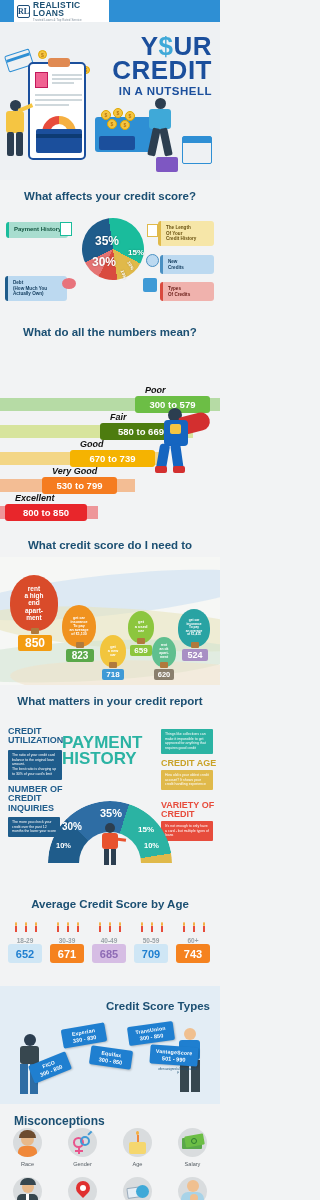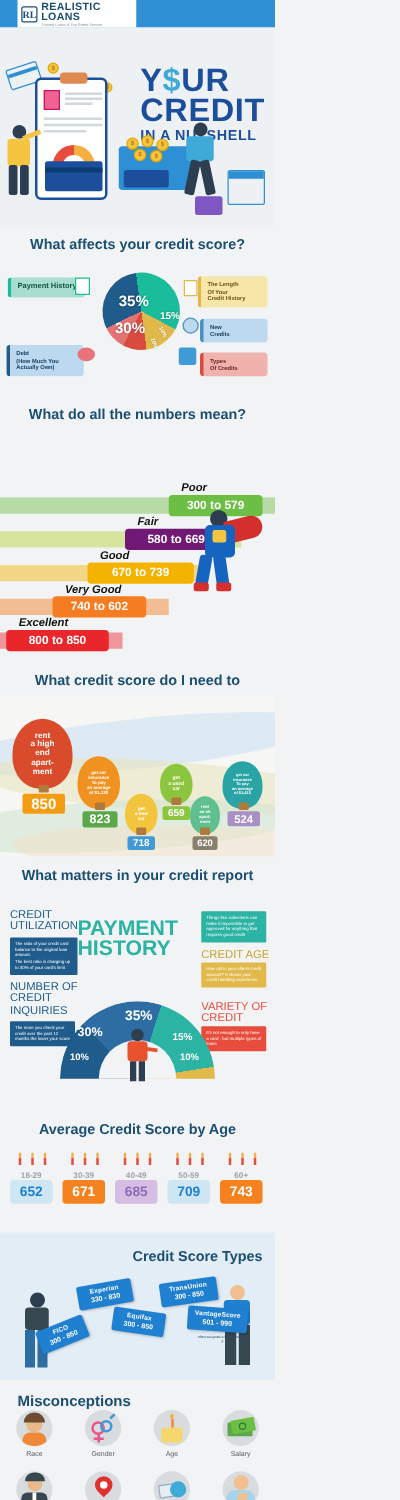--- a/index.html
+++ b/index.html
@@ -22,21 +22,21 @@
     align-items:center;justify-content:center;font-family:"Liberation Serif",serif;
   }
   .logotxt { line-height:1; }
   .logoname { font-size:8.5px; font-weight:bold; color:#1b4f72; letter-spacing:.3px; }
   .logotag { font-size:2.9px; color:#7b8a96; letter-spacing:.1px; margin-top:1px; }
 
   .hero {
     height:158px; background:#eef1f3; position:relative; overflow:hidden;
   }
   .hero-title {
-    position:absolute; right:8px; top:30px; 
+    position:absolute; right:8px; top:12px; text-align:right;
     color:#1b4f9c; font-weight:bold; line-height:.94;
   }
   .hero-l1 { font-size:26px; letter-spacing:.5px; }
   .hero-l2 { font-size:26px; letter-spacing:.5px; }
   .hero-l3 { font-size:11.5px; letter-spacing:.5px; margin-top:3px; }
   .dollar { color:#3fa9d8; }
 
   
   .clip { position:absolute; left:28px; top:40px; width:58px; height:98px;
     background:#fff; border:2px solid #1b4f9c; border-radius:5px; }
@@ -113,21 +113,21 @@
   .balloon { position:absolute; border-radius:50% 50% 45% 45%;
     color:#fff; text-align:center; font-weight:bold; display:flex;
     align-items:center; justify-content:center; line-height:1.12; padding:4px; }
   .bscore { position:absolute; color:#fff; font-weight:bold; border-radius:2px;
     text-align:center; }
 
   
   .report { position:relative; height:175px; background:#f2f3f4; }
   .rep-title { position:absolute; left:62px; top:22px; width:96px;
     color:#2bb3a3; font-weight:bold; font-size:17px; line-height:.95; }
-  .rep-h { font-weight:normal; font-size:9px; line-height:1.05; }
+  .rep-h { font-weight:bold; font-size:9px; line-height:1.05; }
   .rep-box { position:absolute; font-size:3.5px; line-height:1.35; color:#fff;
     padding:3px 4px; border-radius:1px; }
   .donut { position:absolute; left:48px; top:88px; width:124px; height:62px;
     border-radius:124px 124px 0 0; overflow:hidden; }
   .donut-in {
     position:absolute; left:0; top:0; width:124px; height:124px; border-radius:50%;
     background:conic-gradient(from 270deg,
       #1f5c8b 0 12.5%, #2e6da4 12.5% 30%, #2bb3a3 30% 47.5%,
       #e0b94a 47.5% 60%, #e74c3c 60% 68%, transparent 68% 100%);
   }
@@ -264,31 +264,31 @@
 <h2 class="sechead">What do all the numbers mean?</h2>
 <div class="sec ranges" id="ranges">
     <div class="range-row">
       <div class="range-bar" style="background: rgb(108, 190, 69); left: 0px; width: 228px;"></div>
       <div class="range-name" style="left: 145px;">Poor</div>
       <div class="range-pill" style="left: 135px; width: 75px; background: rgb(108, 190, 69);">300 to 579</div>
     </div>
     <div class="range-row">
       <div class="range-bar" style="background: rgb(181, 211, 52); left: 0px; width: 193px;"></div>
       <div class="range-name" style="left: 110px;">Fair</div>
-      <div class="range-pill" style="left: 100px; width: 75px; background: #701a75; padding-left: 14px;">580 to 669</div>
+      <div class="range-pill" style="left: 100px; width: 75px; background: #4d7c0f; padding-left: 14px;">580 to 669</div>
     </div>
     <div class="range-row">
       <div class="range-bar" style="background: rgb(245, 179, 1); left: 0px; width: 163px;"></div>
       <div class="range-name" style="left: 80px;">Good</div>
       <div class="range-pill" style="left: 70px; width: 85px; background: rgb(245, 179, 1);">670 to 739</div>
     </div>
     <div class="range-row">
       <div class="range-bar" style="background: rgb(245, 124, 32); left: 0px; width: 135px;"></div>
       <div class="range-name" style="left: 52px;">Very Good</div>
-      <div class="range-pill" style="left: 42px; width: 75px; background: rgb(245, 124, 32);">740 to 602</div>
+      <div class="range-pill" style="left: 42px; width: 75px; background: rgb(245, 124, 32);">530 to 799</div>
     </div>
     <div class="range-row">
       <div class="range-bar" style="background: rgb(232, 38, 43); left: 0px; width: 98px;"></div>
       <div class="range-name" style="left: 15px;">Excellent</div>
       <div class="range-pill" style="left: 5px; width: 82px; background: rgb(232, 38, 43);">800 to 850</div>
     </div>
   <div class="hero-fig">
     <div style="position:absolute;left:14px;top:6px;width:14px;height:14px;border-radius:50%;background:#2c3e50;"></div>
     <div style="position:absolute;left:26px;top:12px;width:30px;height:18px;background:#d32f2f;border-radius:3px 14px 14px 3px;transform:rotate(-14deg);"></div>
     <div style="position:absolute;left:10px;top:18px;width:24px;height:26px;background:#1565c0;border-radius:4px;"></div>

